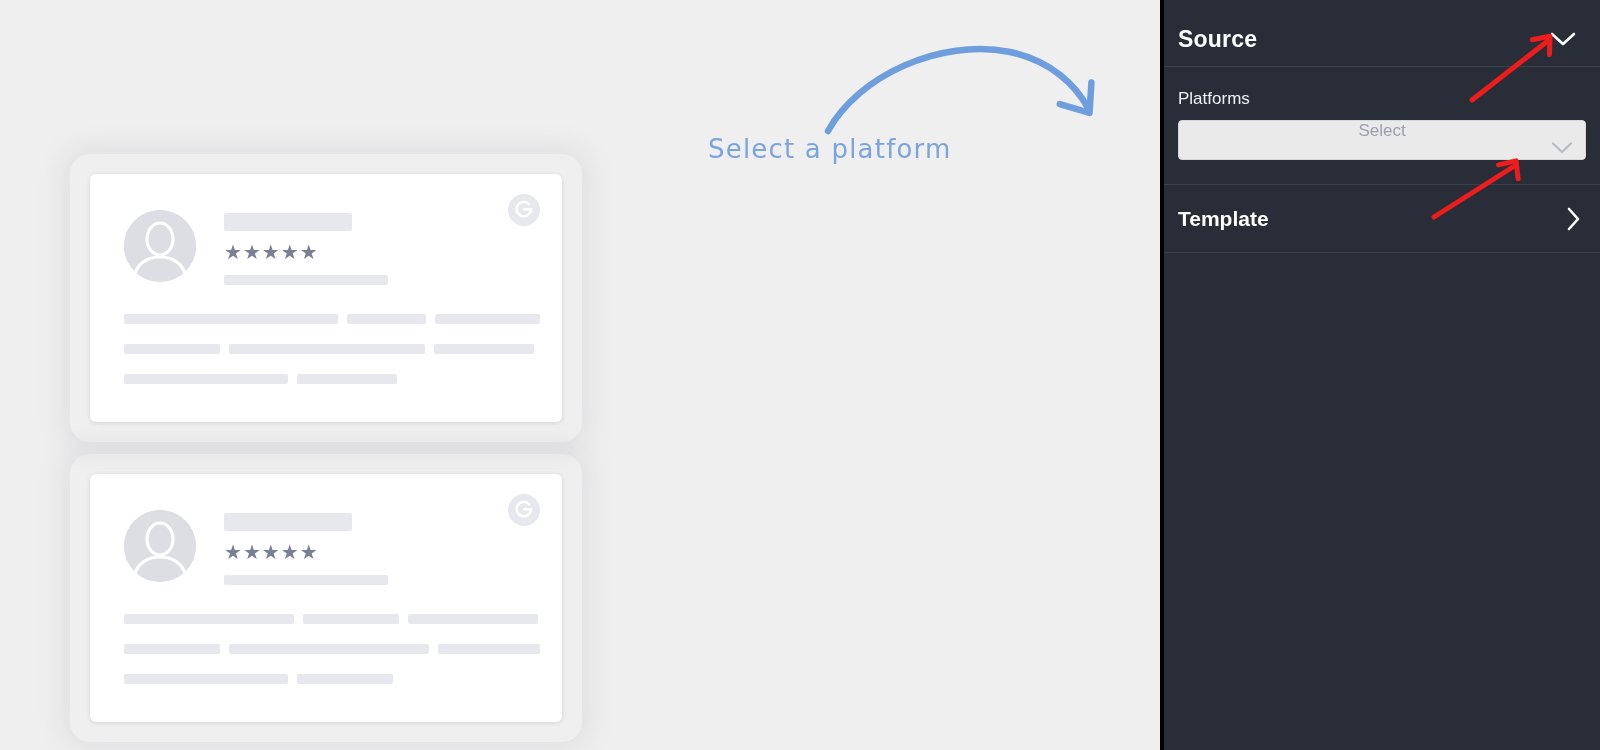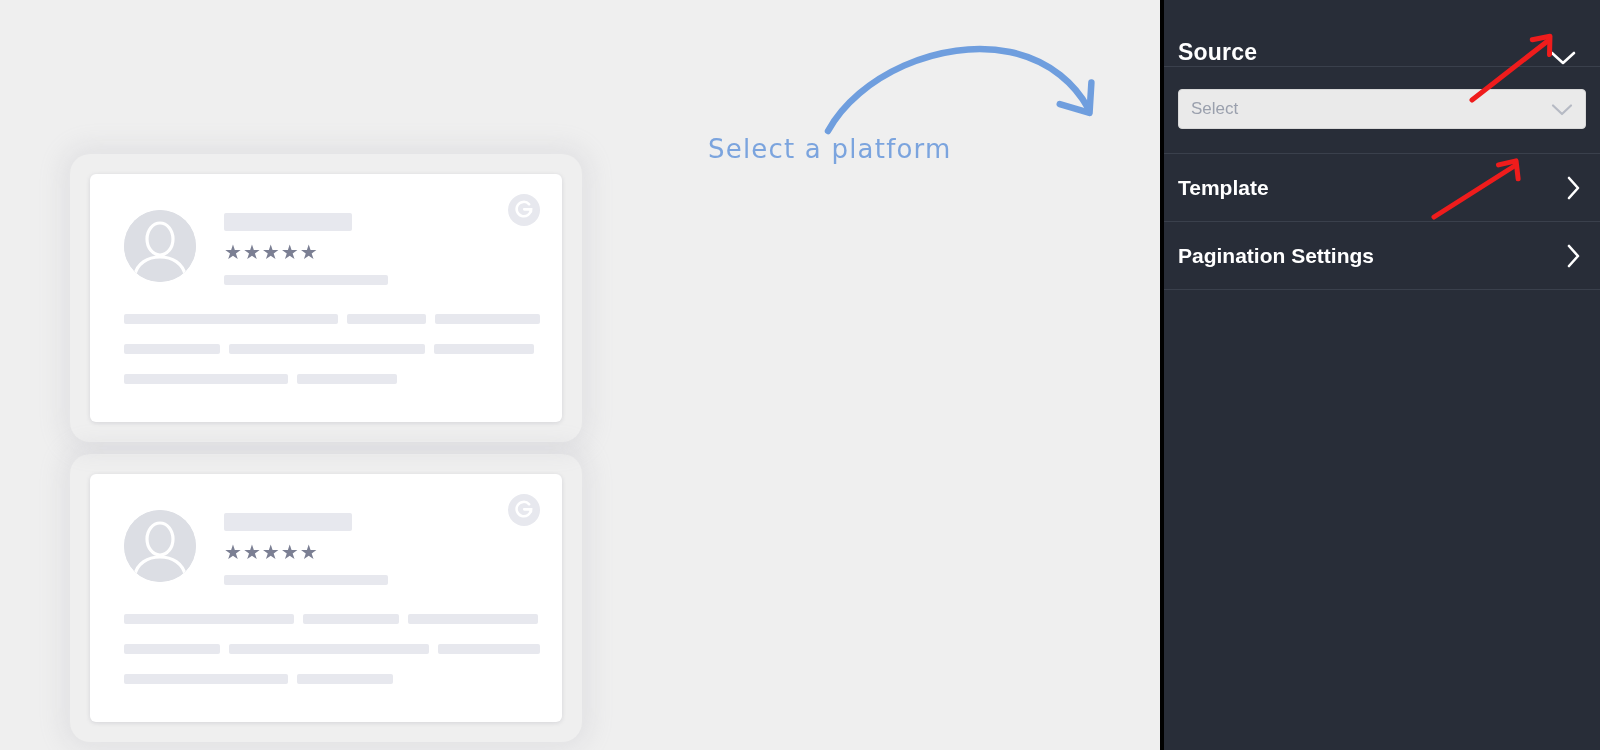--- a/index.html
+++ b/index.html
@@ -151,21 +151,21 @@
     border-left: 4px solid #000000;
     box-sizing: border-box;
     color: #ffffff;
     overflow: hidden;
   }
 
   .panel-header {
     position: relative;
     height: 67px;
     display: flex;
-    align-items: flex-end;
+    align-items: center;
     padding: 12px 24px 0 14px;
     box-sizing: border-box;
     border-bottom: 1px solid #3a404c;
     cursor: pointer;
   }
   .panel-header .title {
     font-size: 23px;
     font-weight: bold;
     color: #ffffff;
     letter-spacing: 0.2px;
@@ -186,20 +186,21 @@
     position: relative;
     height: 40px;
     background: #eaeaea;
     border: 1px solid #d8d8d8;
     border-radius: 4px;
     display: flex;
     align-items: center;
     padding: 0 12px;
     box-sizing: border-box;
     cursor: pointer;
+    flex-direction: column;
   }
   .select-box .ph {
     font-size: 17px;
     color: #9aa0ad;
   }
   .select-box .chev { margin-left: auto; }
 
   .accordion-row {
     height: 68px;
     display: flex;
@@ -328,42 +329,35 @@
     <div class="panel-header">
       <span class="title">Source</span>
       <span class="chev">
         <svg width="26" height="16" viewBox="0 0 26 16">
           <path d="M2 3 L13 13 L24 3" stroke="#ffffff" stroke-width="2.6" fill="none" stroke-linecap="round" stroke-linejoin="round"></path>
         </svg>
       </span>
     </div>
 
     <div class="panel-body">
+      <div class="field-label">Platforms</div>
       <div class="select-box">
         <span class="ph">Select</span>
         <span class="chev">
           <svg width="22" height="13" viewBox="0 0 22 13">
             <path d="M2 2.5 L11 11 L20 2.5" stroke="#b6bac4" stroke-width="2.2" fill="none" stroke-linecap="round" stroke-linejoin="round"></path>
           </svg>
         </span>
       </div>
     </div>
 
     <div>
 
     <div class="accordion-row">
           <span class="title">Template</span>
-          <span class="chev">
-            <svg width="14" height="24" viewBox="0 0 14 24">
-              <path d="M3 2 L12 12 L3 22" stroke="#ffffff" stroke-width="2.6" fill="none" stroke-linecap="round" stroke-linejoin="round"></path>
-            </svg>
-          </span>
-        </div>
-        <div class="accordion-row">
-          <span class="title">Pagination Settings</span>
           <span class="chev">
             <svg width="14" height="24" viewBox="0 0 14 24">
               <path d="M3 2 L12 12 L3 22" stroke="#ffffff" stroke-width="2.6" fill="none" stroke-linecap="round" stroke-linejoin="round"></path>
             </svg>
           </span>
         </div>
       </div>
   </div>
 
   <svg class="red-arrows" viewBox="0 0 1600 750">

